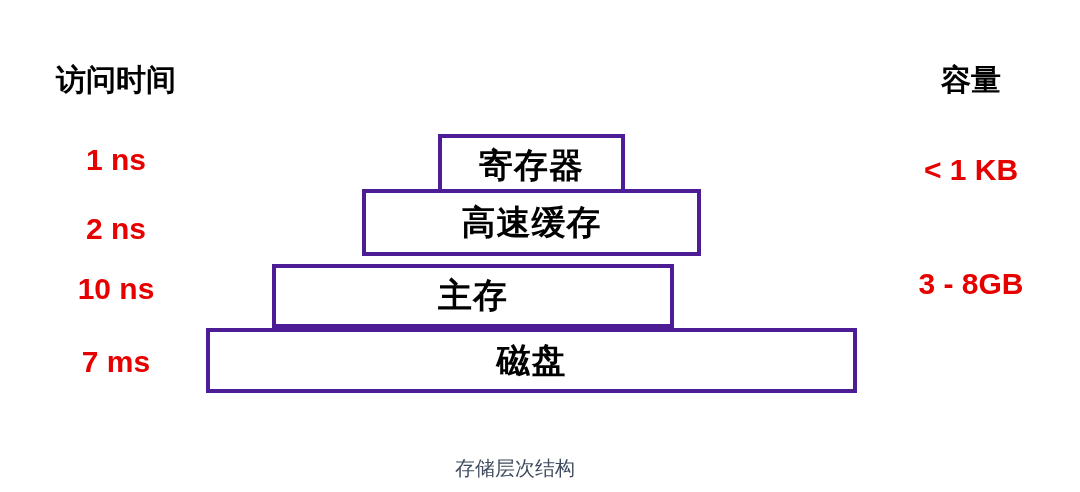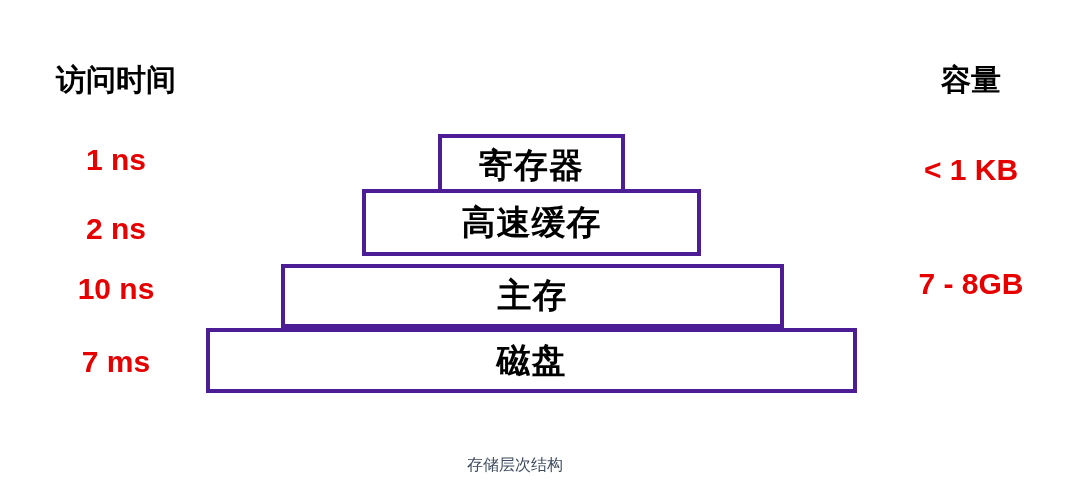--- a/index.html
+++ b/index.html
@@ -34,21 +34,21 @@
     display: flex;
     align-items: center;
     justify-content: center;
     font-size: 34px;
     font-weight: 600;
     color: #000000;
     letter-spacing: 1px;
   }
   .box-register { left: 438px; top: 134px; width: 187px; height: 63px; }
   .box-cache    { left: 362px; top: 189px; width: 339px; height: 67px; }
-  .box-main     { left: 281px; top: 264px; width: 503px; height: 64px; }
+  .box-main     { left: 272px; top: 264px; width: 402px; height: 64px; }
   .box-disk     { left: 206px; top: 328px; width: 651px; height: 65px; justify-content: center; }
 
   .value-label {
     position: absolute;
     height: 34px;
     line-height: 34px;
     font-size: 30px;
     font-weight: 700;
     color: #e60000;
     text-align: center;
@@ -65,21 +65,21 @@
   .c-2  { top: 211px; }
   .c-3  { top: 267px; }
   .c-4  { top: 336px; }
 
   .caption {
     position: absolute;
     left: 415px;
     top: 455px;
     width: 200px;
     text-align: center;
-    font-size: 16px;
+    font-size: 20px;
     font-weight: 400;
     color: #3f4b5e;
   }
 </style>
 </head>
 <body>
 
 <div class="canvas">
 
   <div class="col-header left">访问时间</div>
@@ -97,17 +97,17 @@
     <span>高速缓存</span>
   </div>
   <div class="pyramid-box box-main">
     <span>主存</span>
   </div>
   <div class="pyramid-box box-disk">
     <span>磁盘</span>
   </div>
 
   <div class="value-label right c-1">&lt; 1 KB</div>
-  <div class="value-label right c-3">7 - 8GB</div>
+  <div class="value-label right c-3">3 - 8GB</div>
 
   <div class="caption">存储层次结构</div>
 
 </div>
 
 </body></html>

